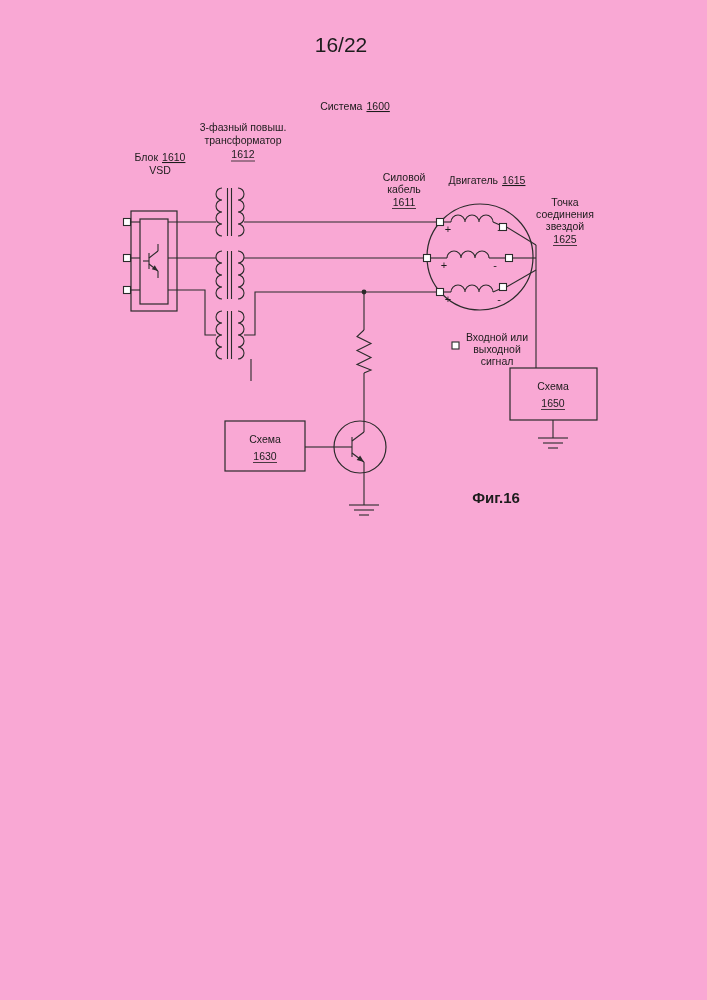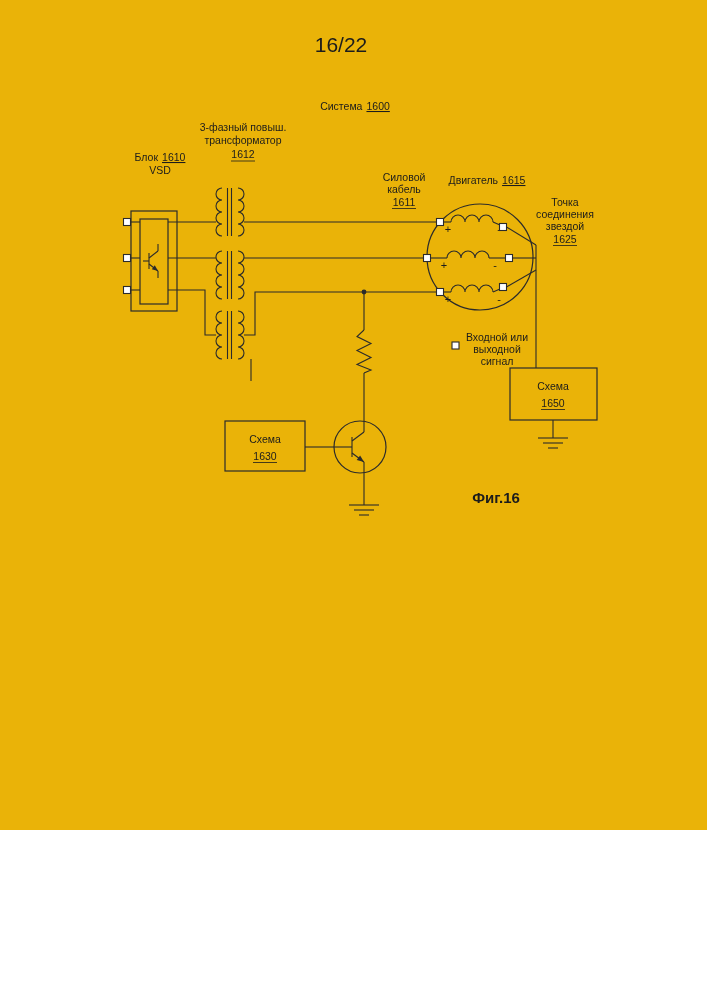--- a/index.html
+++ b/index.html
@@ -1,21 +1,21 @@
 <!DOCTYPE html>
 <html><head>
 <meta charset="utf-8">
 <style>
   * { margin: 0; padding: 0; box-sizing: border-box; }
   html, body { background: #ffffff; }
   body {
     width: 707px; height: 1000px;
     font-family: "Liberation Sans", "DejaVu Sans", sans-serif;
   }
-  .sheet { position: relative; width: 707px; height: 830px; background: #eab308; }
+  .sheet { position: relative; width: 707px; height: 1000px; background: #f9a8d4; }
   svg { position: absolute; left: 0; top: 0; }
   svg text {
     fill: #1c1c1c;
     font-size: 10.5px;
     font-family: "Liberation Sans", "DejaVu Sans", sans-serif;
   }
   text.sheet-num { font-size: 21px; }
   text.fig { font-size: 15px; font-weight: bold; }
   text.sign { font-size: 11px; }
   tspan.u { text-decoration: underline; }

